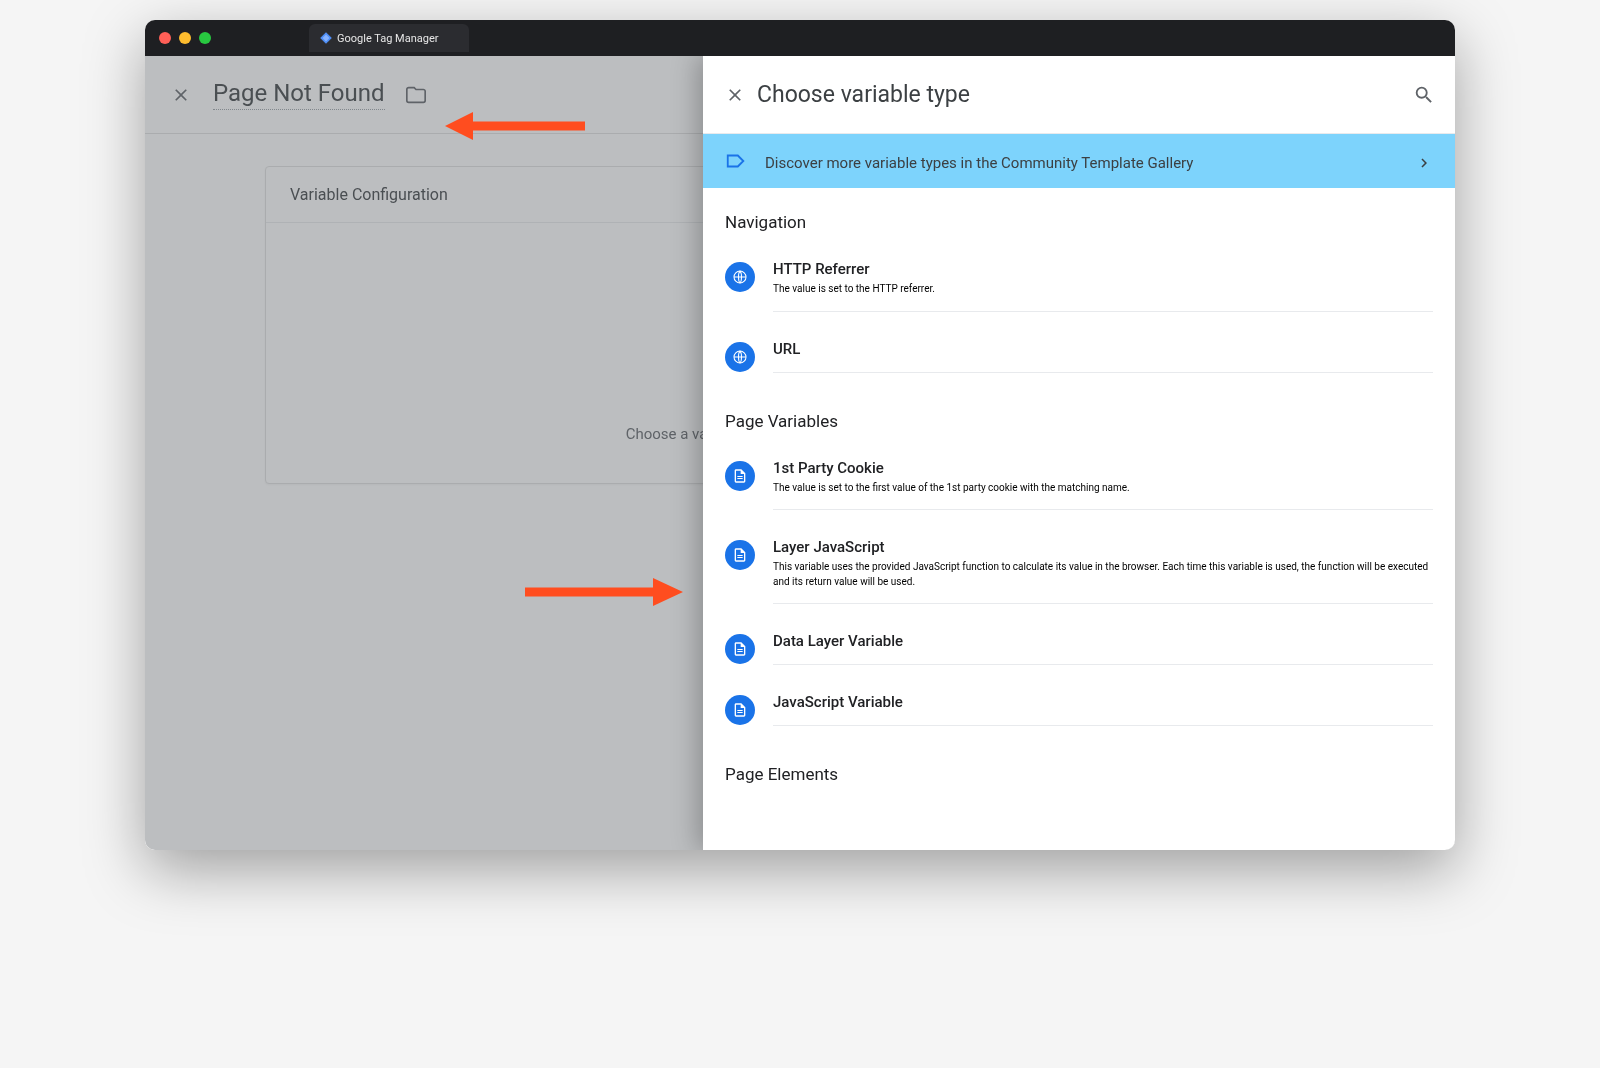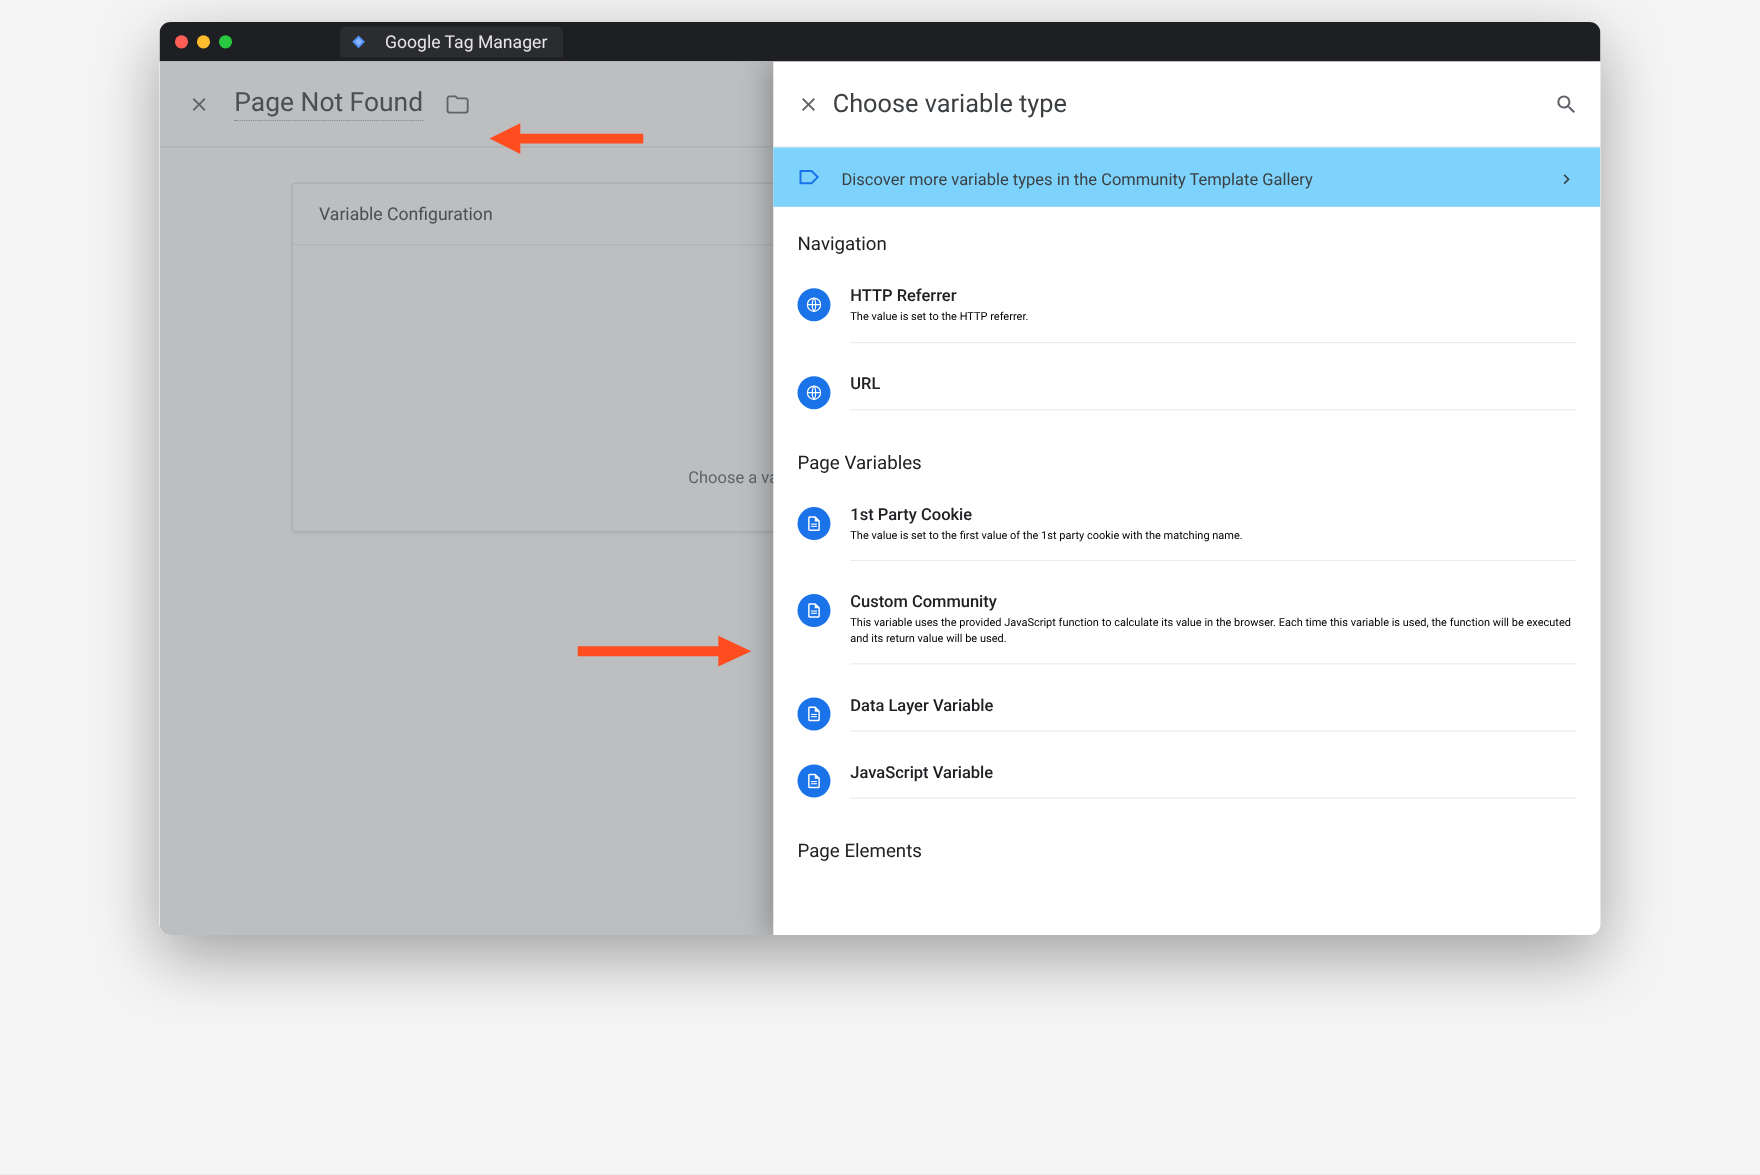--- a/index.html
+++ b/index.html
@@ -38,23 +38,23 @@
   .dot.yellow { background:#febc2e; }
   .dot.green { background:#28c840; }
   .tab {
     margin-left: 90px;
     background: #2b2c30;
     height: 28px;
     border-radius: 6px 6px 0 0;
     display:flex;
     align-items:center;
     padding: 0 14px 0 10px;
-    gap:17px;
+    gap:4px;
     color:#e6e6e6;
-    font-size:16px;
+    font-size:11px;
     min-width: 160px;
   }
   .tab svg { flex-shrink:0; }
   
   .app {
     position: relative;
     flex:1;
     background: #fff;
     overflow:hidden;
   }
@@ -309,21 +309,21 @@
           </div>
           <div class="vtype">
             <div class="vtype-icon">
               <svg viewBox="0 0 24 24">
                 <path fill="#fff" d="M14 2H6c-1.1 0-2 .9-2 2v16c0 1.1.9 2 2 2h12c1.1 0 2-.9 2-2V8l-6-6zM6 20V4h7v5h5v11H6z"></path>
                 <rect x="8" y="12" width="8" height="1.5" fill="#fff"></rect>
                 <rect x="8" y="15" width="8" height="1.5" fill="#fff"></rect>
               </svg>
             </div>
             <div class="vtype-body">
-              <div class="vtype-name">Custom Community</div>
+              <div class="vtype-name">Layer JavaScript</div>
               <div class="vtype-desc">This variable uses the provided JavaScript function to calculate its value in the browser. Each time this variable is used, the function will be executed and its return value will be used.</div>
             </div>
           </div>
           <div class="vtype">
             <div class="vtype-icon">
               <svg viewBox="0 0 24 24">
                 <path fill="#fff" d="M14 2H6c-1.1 0-2 .9-2 2v16c0 1.1.9 2 2 2h12c1.1 0 2-.9 2-2V8l-6-6zM6 20V4h7v5h5v11H6z"></path>
                 <rect x="8" y="12" width="8" height="1.5" fill="#fff"></rect>
                 <rect x="8" y="15" width="8" height="1.5" fill="#fff"></rect>
               </svg>

